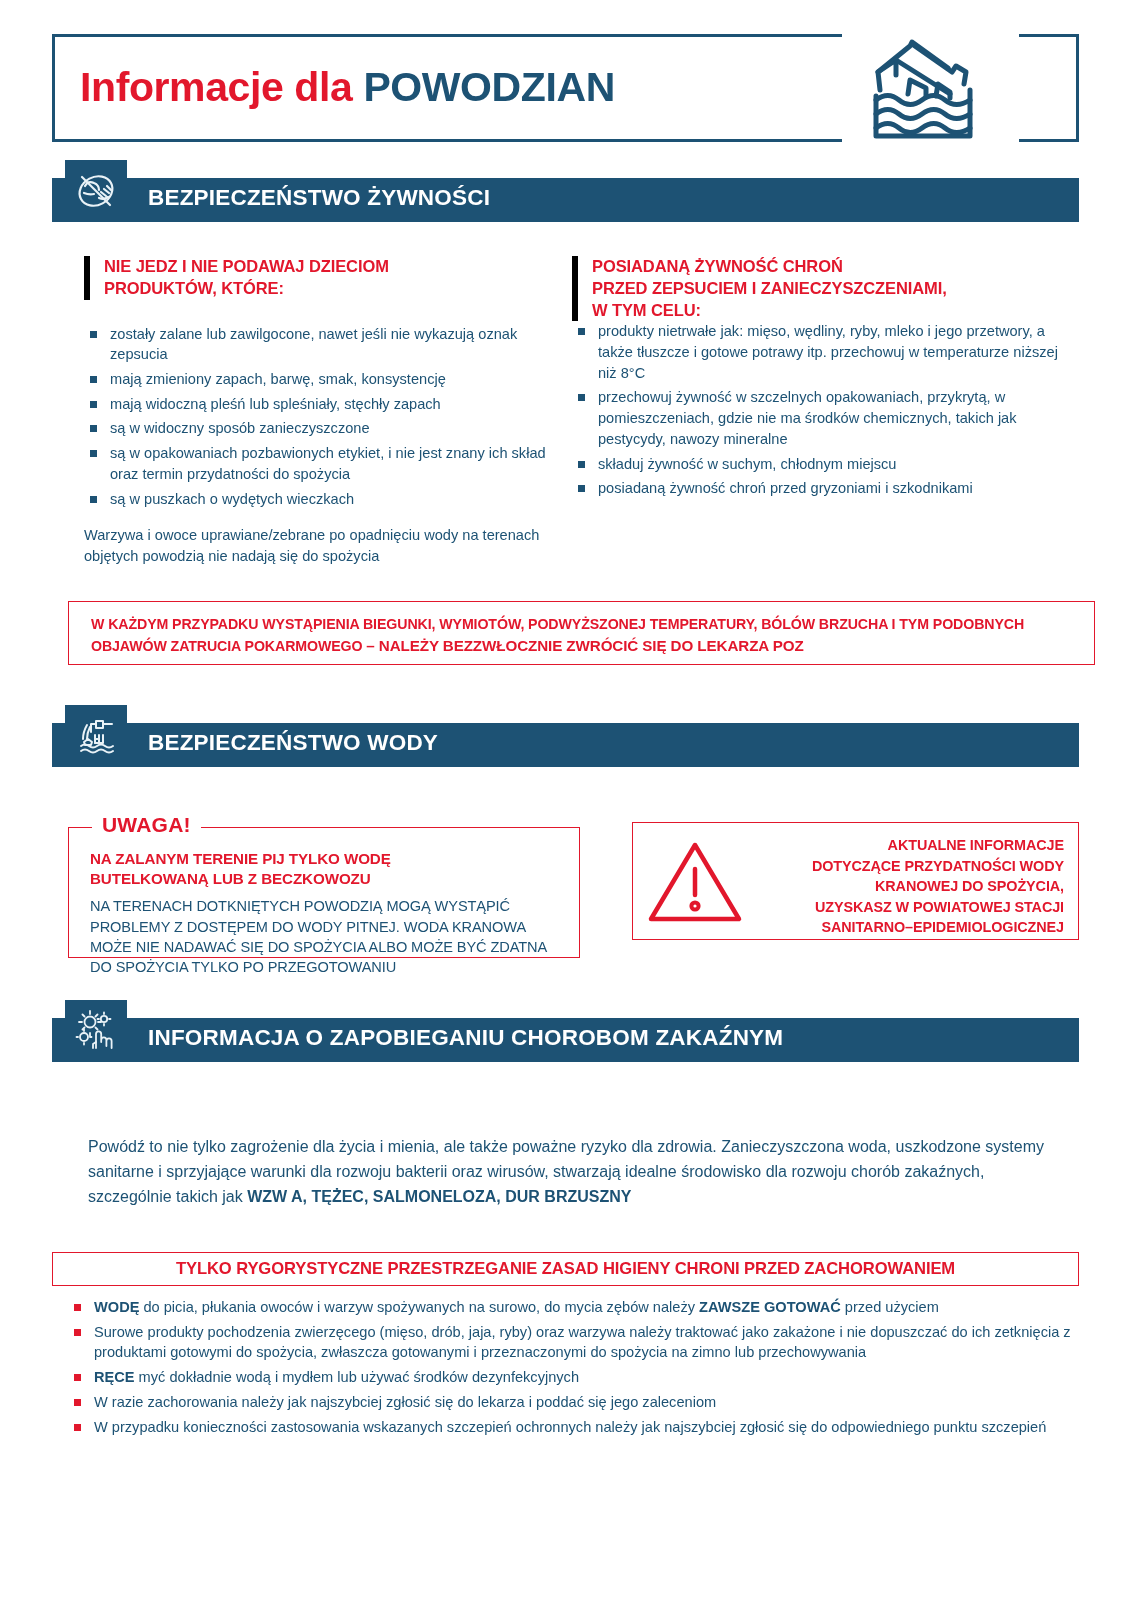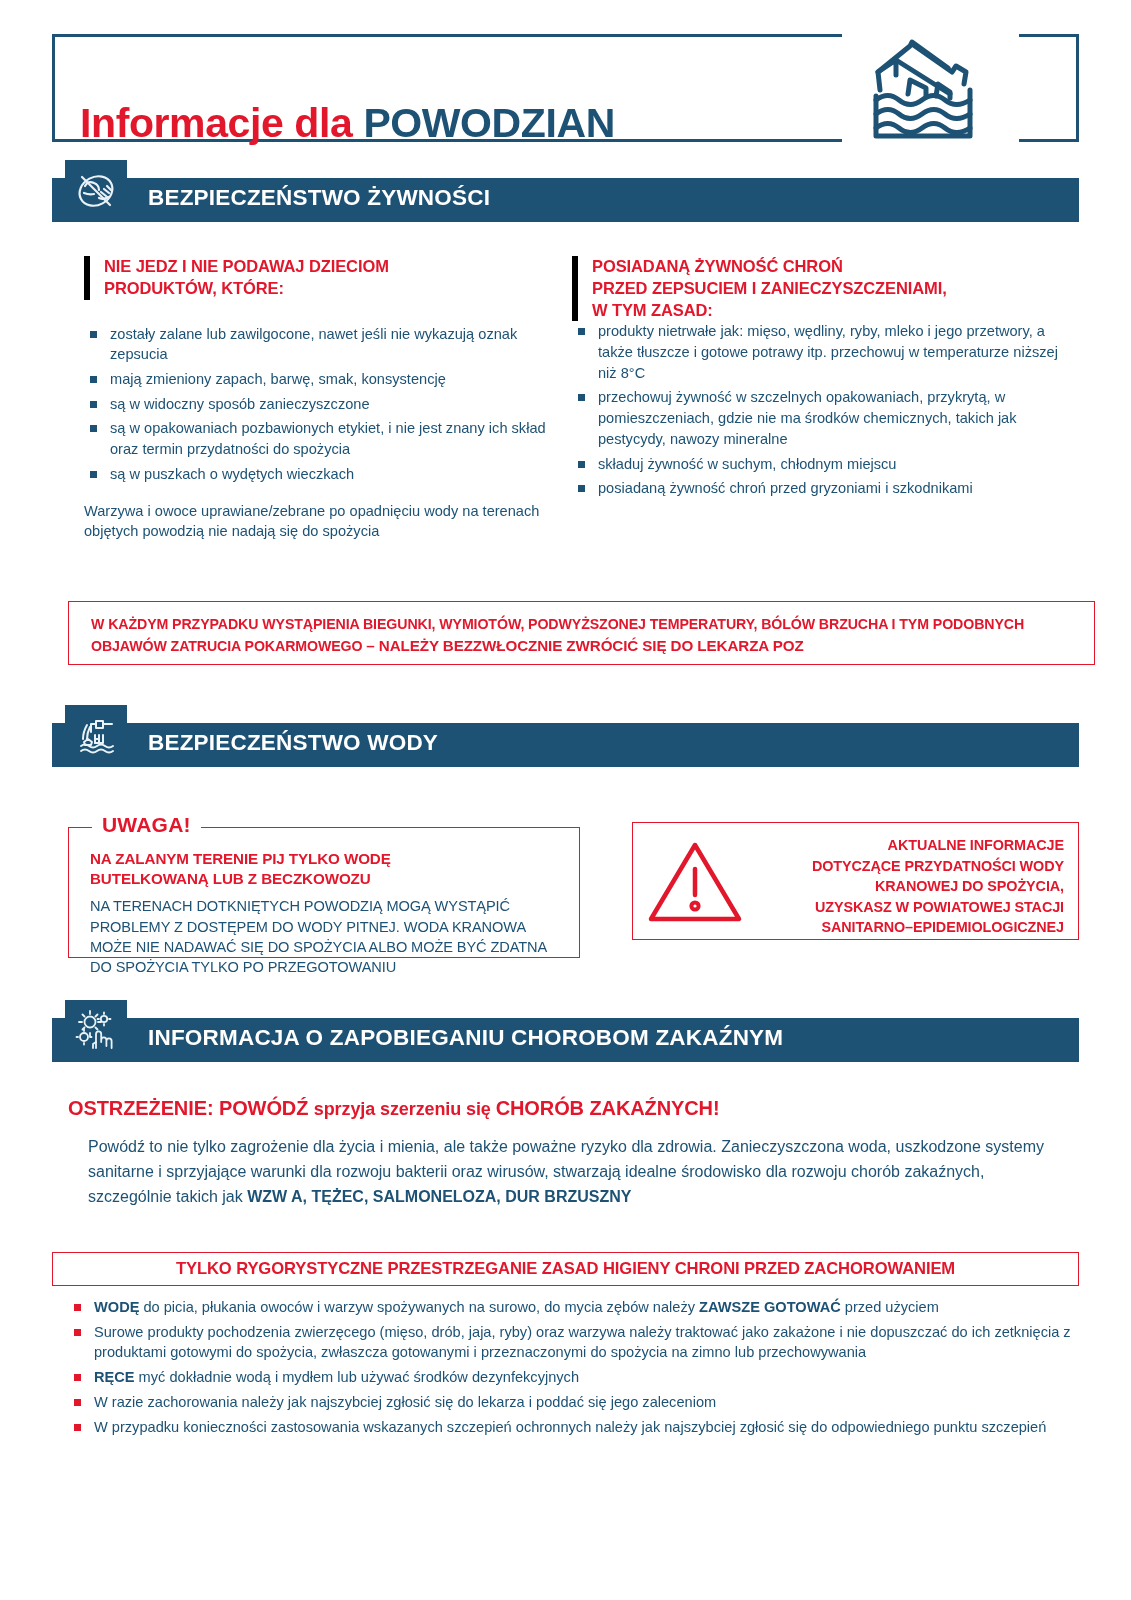--- a/index.html
+++ b/index.html
@@ -36,21 +36,20 @@
   .fr-right     { right: 0;   top: 0;    width: 3px;   height: 108px; }
 
   .title-text {
     position: absolute;
     left: 28px; top: 50%;
     transform: translateY(-52%);
     font-size: 41px;
     font-weight: bold;
     letter-spacing: -0.4px;
     white-space: nowrap;
-    margin-top: 36px;
   }
   .title-red { color: #e2172c; }
   .title-blue { color: #1d5274; }
 
   .flood-icon {
     position: absolute;
     left: 800px; top: 4px;
     width: 152px; height: 104px;
   }
 
@@ -297,32 +296,33 @@
   </div>
 
   <div style="position:absolute;left:84px;top:256px;width:470px;">
     <div class="red-head">
       <span>NIE JEDZ I NIE PODAWAJ DZIECIOM</span><br>
       <span>PRODUKTÓW, KTÓRE:</span>
     </div>
     <ul class="bullets" style="margin-top:24px;">
       <li>zostały zalane lub zawilgocone, nawet jeśli nie wykazują oznak zepsucia</li>
       <li>mają zmieniony zapach, barwę, smak, konsystencję</li>
+      <li>mają widoczną pleśń lub spleśniały, stęchły zapach</li>
       <li>są w widoczny sposób zanieczyszczone</li>
       <li>są w opakowaniach pozbawionych etykiet, i nie jest znany ich skład oraz termin przydatności do spożycia</li>
       <li>są w puszkach o wydętych wieczkach</li>
     </ul>
     <div class="note-text" style="margin-top:16px;">Warzywa i owoce uprawiane/zebrane po opadnięciu wody na terenach objętych powodzią nie nadają się do spożycia</div>
   </div>
 
   <div style="position:absolute;left:572px;top:256px;width:495px;">
     <div class="red-head">
       <span>POSIADANĄ ŻYWNOŚĆ CHROŃ</span><br>
       <span>PRZED ZEPSUCIEM I ZANIECZYSZCZENIAMI,</span><br>
-      <span>W TYM ZASAD:</span>
+      <span>W TYM CELU:</span>
     </div>
     <ul class="bullets" style="margin-top:0;">
       <li>produkty nietrwałe jak: mięso, wędliny, ryby, mleko i jego przetwory, a także tłuszcze i gotowe potrawy itp. przechowuj w temperaturze niższej niż 8°C</li>
       <li>przechowuj żywność w szczelnych opakowaniach, przykrytą, w pomieszczeniach, gdzie nie ma środków chemicznych, takich jak pestycydy, nawozy mineralne</li>
       <li>składuj żywność w suchym, chłodnym miejscu</li>
       <li>posiadaną żywność chroń przed gryzoniami i szkodnikami</li>
     </ul>
   </div>
 
   <div class="alert-box" style="left:68px;top:601px;width:1027px;height:64px;">
@@ -395,23 +395,20 @@
           <path d="M23 40 L23 26 q0 -2.6 2.6 -2.6 q2.6 0 2.6 2.6 L28.2 34
                    M28.2 32 q0 -2.6 2.6 -2.6 q2.6 0 2.6 2.6 L33.4 38
                    M33.4 33 q0 -2.6 2.6 -2.6 q2.6 0 2.6 2.6 L38.6 40"></path>
           <path d="M23 34 L20 36 L20 40"></path>
         </g>
       </svg>
     </div>
     <div class="sec-title">INFORMACJA O ZAPOBIEGANIU CHOROBOM ZAKAŹNYM</div>
   </div>
 
-  <div class="ostrz">
-    <span>OSTRZEŻENIE: POWÓDŹ </span><span class="lower">sprzyja szerzeniu się </span><span>CHORÓB ZAKAŹNYCH!</span>
-  </div>
 
   <div class="para">
     <span>Powódź to nie tylko zagrożenie dla życia i mienia, ale także poważne ryzyko dla zdrowia. Zanieczyszczona woda, uszkodzone systemy sanitarne i sprzyjające warunki dla rozwoju bakterii oraz wirusów, stwarzają idealne środowisko dla rozwoju chorób zakaźnych, szczególnie takich jak </span><b>WZW A, TĘŻEC, SALMONELOZA, DUR BRZUSZNY</b>
   </div>
 
   <div class="red-banner">
     <span>TYLKO RYGORYSTYCZNE PRZESTRZEGANIE ZASAD HIGIENY CHRONI PRZED ZACHOROWANIEM</span>
   </div>
 
   <ul class="bullets red-sq final-list">

